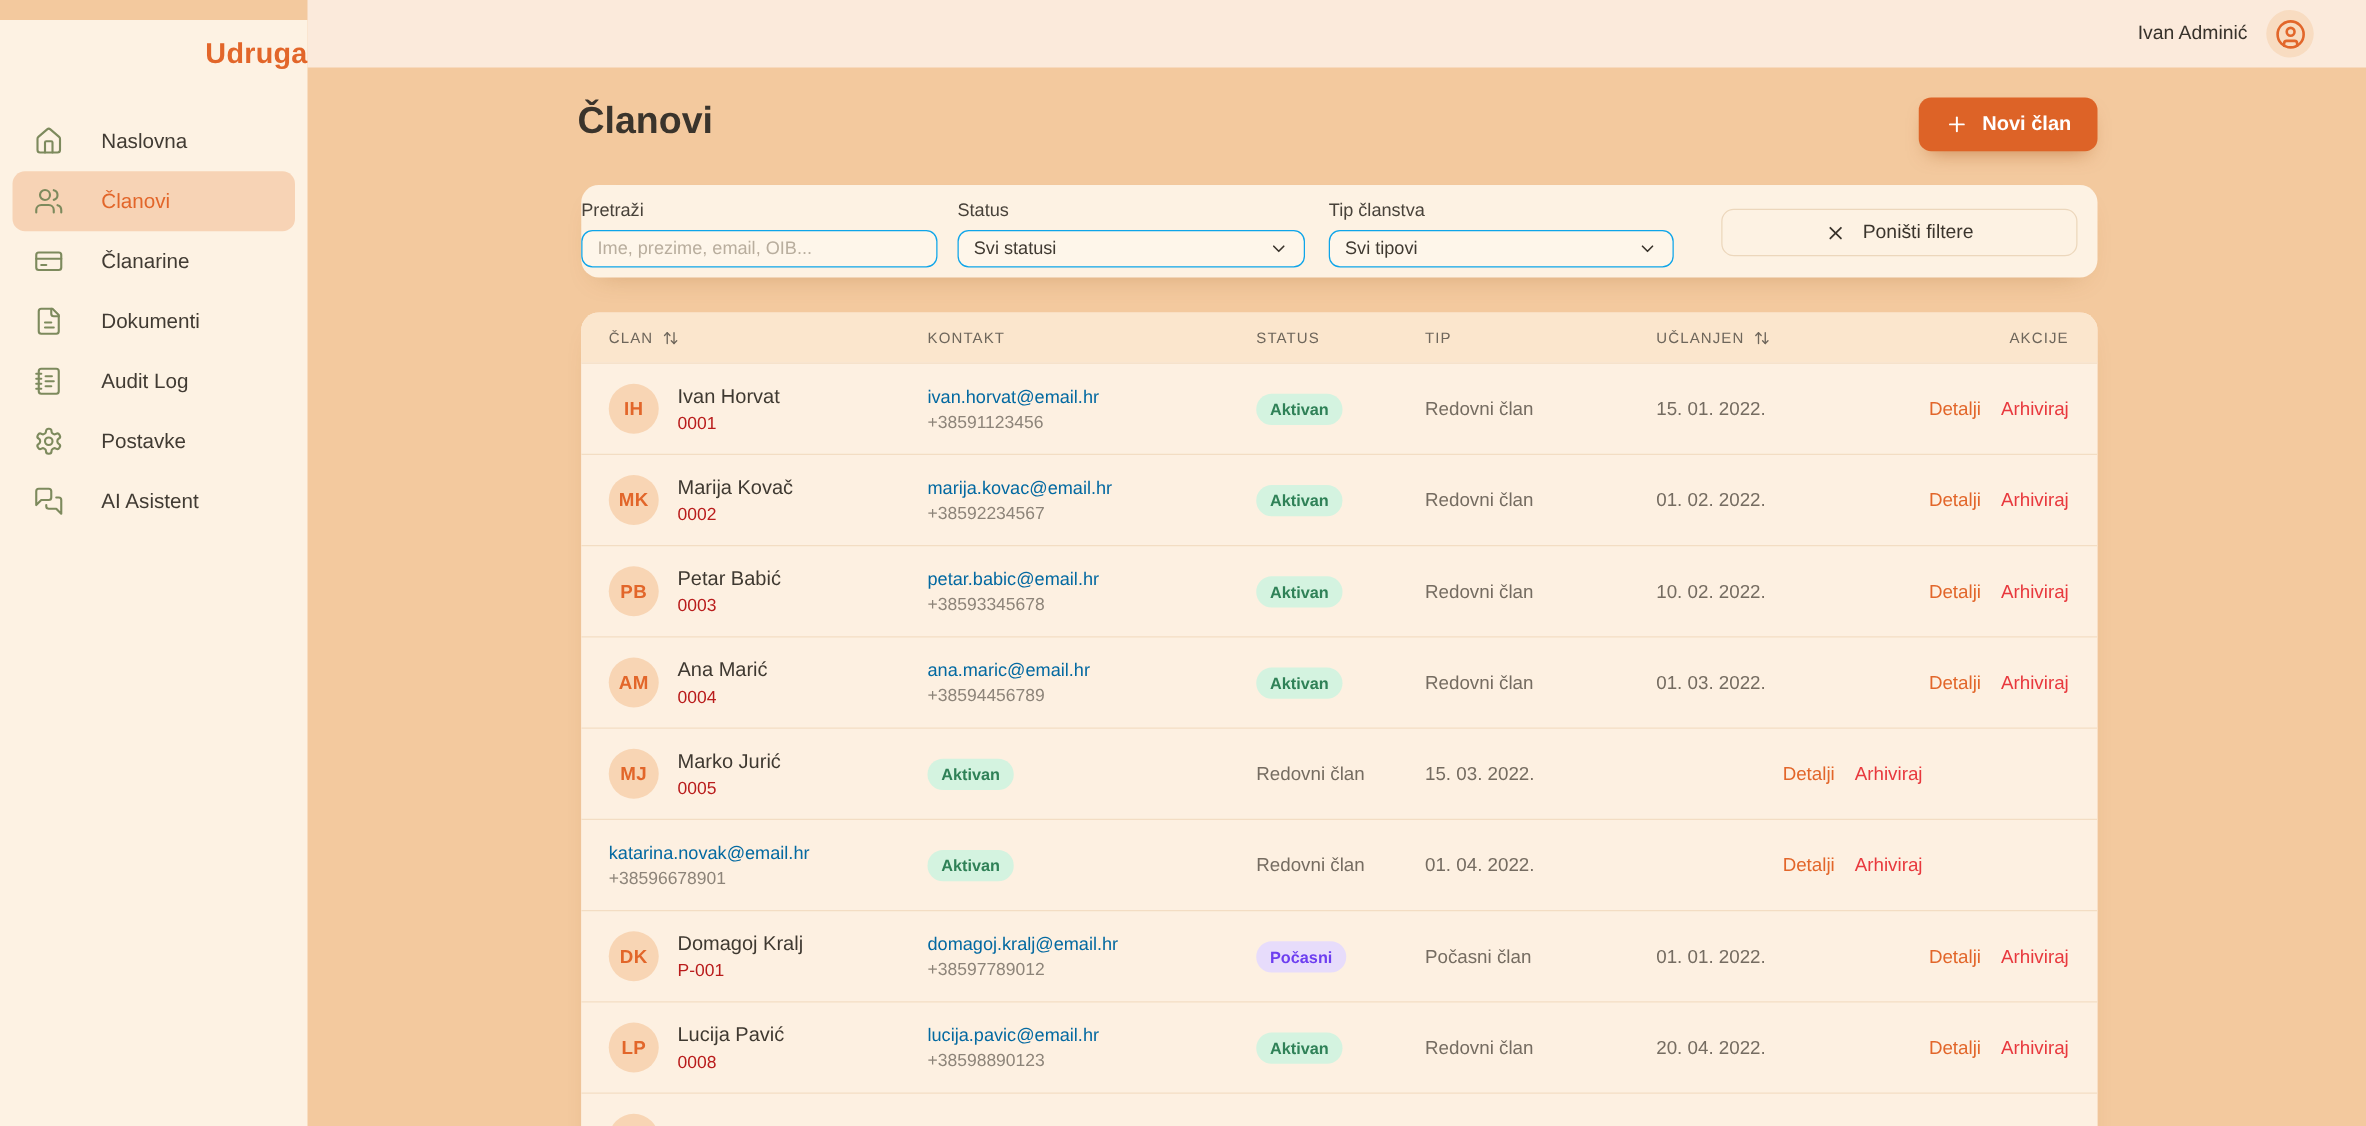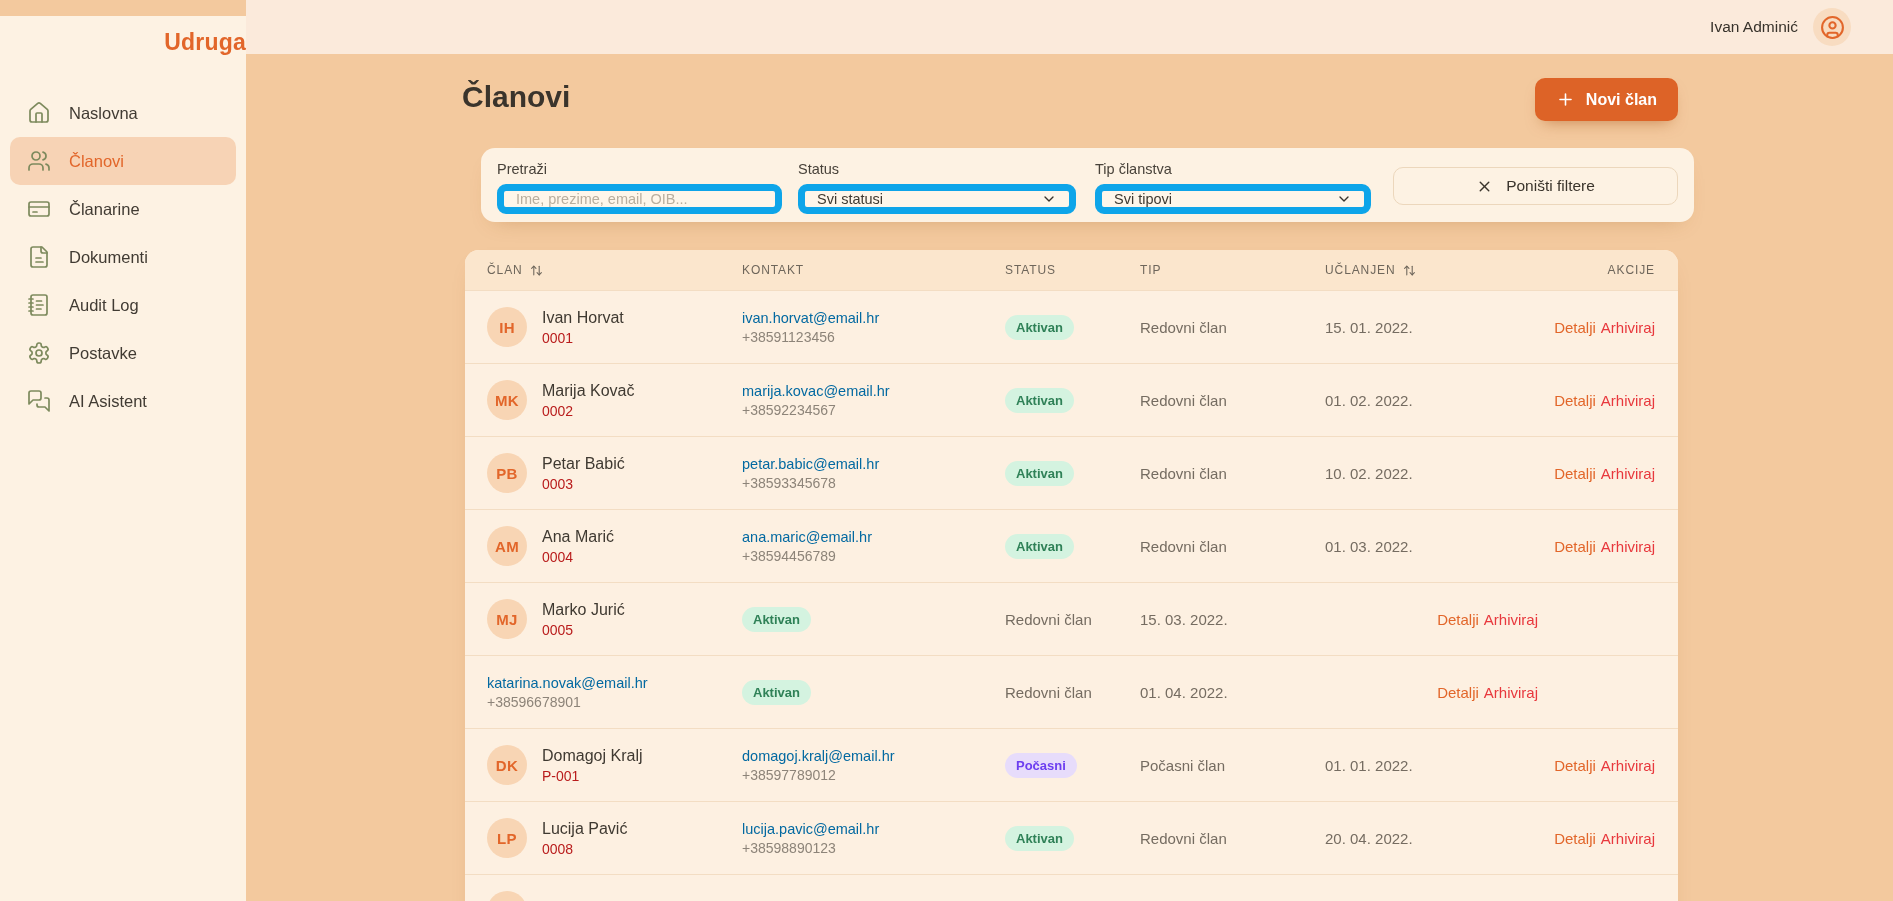--- a/index.html
+++ b/index.html
@@ -9,42 +9,42 @@
     font-family: "Liberation Sans", "DejaVu Sans", sans-serif;
     background: #f3c99e;
     color: #3a342c;
   }
   svg { display: block; }
 
   
   .sidebar { position: absolute; left: 0; top: 16px; width: 246px; height: 901px; background: #fdf2e3; z-index: 3; text-align: right; }
   .logo { padding: 13px 0 0 26px; font-size: 23px; font-weight: 700; color: #e2662a; letter-spacing: .2px; }
   .nav { position: absolute; top: 73px; left: 10px; right: 10px; display: flex; flex-direction: column; }
-  .nav-item { height: 48px; display: flex; align-items: center; gap: 18px; padding: 0 8px 0 17px; border-radius: 10px; color: #413b33; font-size: 16.5px; cursor: pointer; }
+  .nav-item { height: 48px; display: flex; align-items: center; gap: 30px; padding: 0 8px 0 17px; border-radius: 10px; color: #413b33; font-size: 16.5px; cursor: pointer; }
   .nav-item.active { background: #f7d3b5; color: #e2662a; font-weight: 500; }
   .nav-icon { width: 24px; height: 24px; color: #7d8a5d; flex: 0 0 auto; }
   .nav-icon svg { width: 24px; height: 24px; }
 
   
   .topbar { position: absolute; left: 246px; top: 0; width: 1647px; height: 54px; background: #fbeadb; display: flex; align-items: center; justify-content: flex-end; gap: 15px; padding-right: 42px; z-index: 2; }
   .user-name { font-size: 15.5px; color: #37322b; margin-left: 26px; }
   .user-avatar { width: 38px; height: 38px; border-radius: 50%; background: #f8dcc1; color: #e2662a; display: flex; align-items: center; justify-content: center; cursor: pointer; }
   .user-avatar svg { width: 25px; height: 25px; }
 
   
   .main { position: absolute; left: 246px; top: 54px; width: 1647px; height: 847px; }
   .page-title { position: absolute; left: 216px; top: 26px; font-size: 30px; font-weight: 600; color: #3a342c; }
   .new-btn { position: absolute; right: 215px; top: 24px; height: 43px; background: #dd6327; color: #fff; border: none; border-radius: 10px; font-family: inherit; font-size: 16px; font-weight: 600; display: flex; align-items: center; gap: 11px; padding: 0 21px; cursor: pointer; box-shadow: 0 8px 16px -8px rgba(160,70,10,.55); }
   .new-btn svg { width: 19px; height: 19px; }
 
   
-  .filter-card { position: absolute; left: 219px; top: 94px; width: 1213px; height: 74px; background: #fdf2e3; border-radius: 14px; box-shadow: 0 10px 22px -14px rgba(150,90,30,.4); padding: 13px 16px 0 16px; display: flex; margin-left: 16px; }
+  .filter-card { position: absolute; left: 219px; top: 94px; width: 1213px; height: 74px; background: #fdf2e3; border-radius: 14px; box-shadow: 0 10px 22px -14px rgba(150,90,30,.4); padding: 13px 16px 0 0; display: flex; }
   .filter-group { display: flex; flex-direction: column; gap: 7px; }
   .filter-label { font-size: 14.5px; color: #48423a; }
-  .field { height: 30px; border: 7px solid #0ea5e9; border-radius: 9px; background: #fef6ea; font-size: 14.5px; color: #3f3931; padding: 0 12px; display: flex; align-items: center; font-family: inherit; }
+  .field { height: 30px; border: 1px solid #0ea5e9; border-radius: 9px; background: #fef6ea; font-size: 14.5px; color: #3f3931; padding: 0 12px; display: flex; align-items: center; font-family: inherit; }
   input.field { outline: none; width: 100%; }
   input.field::placeholder { color: #b9ae9e; }
   .select { justify-content: space-between; cursor: pointer; }
   .chev { color: #3a342c; }
   .chev svg { width: 16px; height: 16px; }
   .w-search { width: 285px; margin-right: 16px; }
   .w-status { width: 278px; margin-right: 19px; }
   .w-type { width: 276px; }
   .reset-btn { position: absolute; right: 16px; top: 19px; width: 285px; height: 38px; border: 1px solid #ecd7bc; background: transparent; border-radius: 10px; display: flex; align-items: center; justify-content: center; gap: 13px; font-family: inherit; font-size: 15.5px; color: #3a342c; cursor: pointer; }
   .reset-btn svg { width: 17px; height: 17px; }
@@ -60,21 +60,21 @@
   .member-cell { display: flex; align-items: center; gap: 15px; }
   .avatar { width: 40px; height: 40px; border-radius: 50%; background: #f8d5b4; color: #e2662a; font-size: 15px; font-weight: 600; display: flex; align-items: center; justify-content: center; letter-spacing: .3px; flex: 0 0 auto; }
   .m-name { font-size: 16px; color: #3f3931; font-weight: 500; margin-bottom: 3px; }
   .m-id { font-size: 14px; color: #b91c1c; }
   .c-email { font-size: 14.5px; color: #0369a1; margin-bottom: 3px; }
   .c-phone { font-size: 14px; color: #8d8479; }
   .badge { display: inline-block; padding: 5px 11px; border-radius: 999px; font-size: 13px; font-weight: 600; }
   .badge.green { background: #d4f3e0; color: #2f8157; }
   .badge.purple { background: #e7dcfb; color: #6d3ef0; }
   .cell-tip, .cell-joined { font-size: 15px; color: #756c61; }
-  .actions { display: flex; justify-content: flex-end; gap: 5px; font-size: 15px; font-weight: 500; }
+  .actions { display: flex; justify-content: flex-end; gap: 16px; font-size: 15px; font-weight: 500; }
   .link-detalji { color: #e2662a; cursor: pointer; }
   .link-arhiviraj { color: #e8383d; cursor: pointer; }
 </style>
 </head>
 <body>
 
 <aside class="sidebar">
   <div class="logo">Udruga</div>
   <nav class="nav" id="nav">
       <div class="nav-item">

